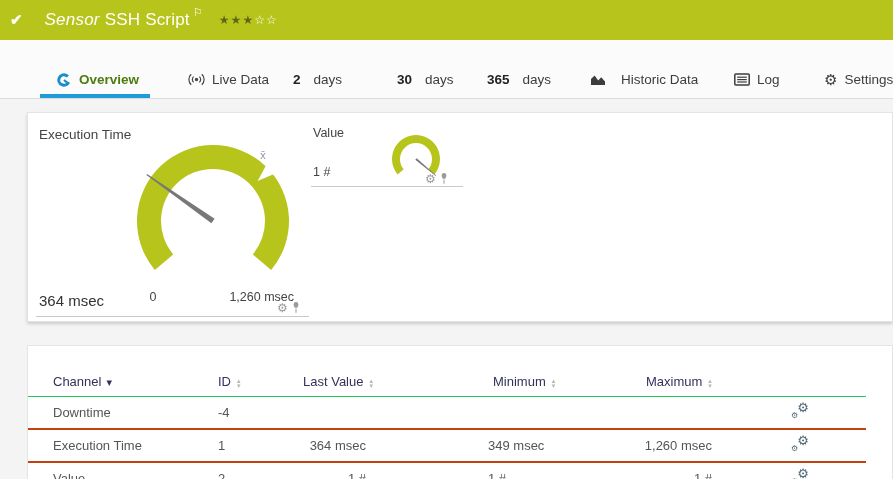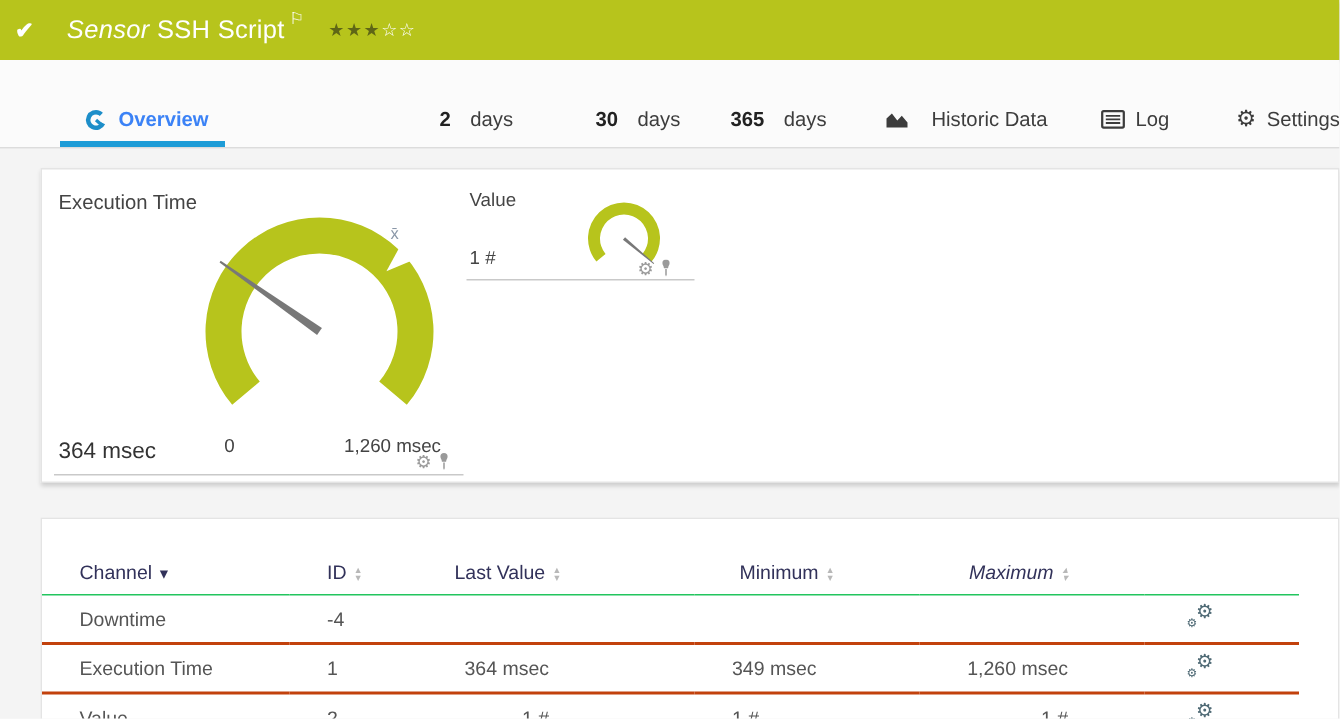--- a/index.html
+++ b/index.html
@@ -15,21 +15,21 @@
   .titlebar .flag { font-size:11px; vertical-align:top; position:relative; top:-4px; margin-left:3px; font-weight:400;}
   .stars { margin-left:16px; font-size:12px; letter-spacing:1px; cursor:pointer; }
   .stars .f { color:#5f6616; }
   .stars .e { color:#ffffff; }
 
   
   .tabzone { height:59px; background:#fbfbfb; border-bottom:1px solid #dcdcdc; position:relative; }
   .tab { position:absolute; bottom:1px; height:35px; display:flex; align-items:center;
          gap:7px; font-size:13.5px; color:#3d3d3d; cursor:pointer; white-space:nowrap; }
   .tab b { color:#222; margin-right:6px; }
-  .tab.active span.lbl { font-weight:700; color:#3b82f6; }
+  .tab.active span.lbl { font-weight:700; color:#4d7c0f; }
   .t-overview { left:56px; } .t-live { left:188px; } .t-2d { left:293px; }
   .t-30d { left:397px; } .t-365d { left:487px; } .t-hist { left:590px;gap:15px; }
   .t-log { left:734px; } .t-set { left:824px; }
   .tab-underline { position:absolute; left:40px; bottom:0; width:110px; height:4px; background:#1e9cd7; }
   .gearglyph { font-size:15px; color:#3c3c3c; line-height:1; }
 
   
   .content { padding:13px 0 0 27px; }
   .card { background:#fff; border:1px solid #e4e4e4; }
   .gaugecard { height:210px; position:relative; box-shadow:0 2px 3px rgba(0,0,0,.16); }
@@ -51,21 +51,21 @@
   .i2 { left:397px; top:60px; }
   .mini-icons .mg { font-size:12px; line-height:1; cursor:pointer; }
   .mini-icons svg { cursor:pointer; }
 
   
   table { border-collapse:collapse; width:838px; table-layout:fixed; }
   col.c1{width:165px;} col.c2{width:85px;} col.c3{width:185px;}
   col.c4{width:150px;} col.c5{width:150px;} col.c6{width:103px;}
   th { font-size:13px; font-weight:400; color:#32325a; text-align:left;
        padding:6px 0 7px 25px; border-bottom:1px solid #22c55e; cursor:pointer; }
-  th.c4h { padding-left:30px;margin-top:44px; } th.c5h { padding-left:33px;font-style:italic; }
+  th.c4h { padding-left:30px;margin-top:44px; } th.c5h { padding-left:33px; }
   td { font-size:13px; color:#555; padding:6px 0 7px 25px; border-bottom:2px solid #c2410c; height:15px; }
   td.r3 { text-align:right; padding-right:97px; }
   td.r4 { text-align:left; padding-right:55px; }
   td.r5 { text-align:right; padding-right:51px; }
   td.act { padding-left:28px; }
   .sort-active { color:#32325a; font-size:11px; margin-left:5px; }
   .sort-pair { display:inline-flex; flex-direction:column; margin-left:6px; vertical-align:middle;
                color:#b8b8b8; font-size:7px; line-height:5px; }
   .gears { position:relative; display:inline-block; width:18px; height:15px; color:#4f6a75; cursor:pointer; }
   .gears .gb { position:absolute; right:0; top:-3px; font-size:13px; }
@@ -81,20 +81,28 @@
 </div>
 
 <div class="tabzone">
   <div class="tab active t-overview">
     <svg width="16" height="16" viewBox="0 0 16 16">
       <circle cx="8" cy="8" r="5.2" fill="none" stroke="#1d8ec9" stroke-width="3" stroke-dasharray="26 7" transform="rotate(25 8 8)"></circle>
       <line x1="8" y1="8" x2="12.2" y2="11.6" stroke="#1d8ec9" stroke-width="2.2"></line>
     </svg>
     <span class="lbl">Overview</span>
   </div>
+  <div class="tab t-live">
+    <svg width="17" height="13" viewBox="0 0 17 13">
+      <circle cx="8.5" cy="6.5" r="1.7" fill="#444"></circle>
+      <path d="M5.6 3.6 a4 4 0 0 0 0 5.8 M11.4 3.6 a4 4 0 0 1 0 5.8" fill="none" stroke="#444" stroke-width="1.2"></path>
+      <path d="M3.2 1.3 a7 7 0 0 0 0 10.4 M13.8 1.3 a7 7 0 0 1 0 10.4" fill="none" stroke="#444" stroke-width="1.2"></path>
+    </svg>
+    <span class="lbl">Live Data</span>
+  </div>
   <div class="tab t-2d">
     <b>2</b>
       <span class="lbl">days</span>
   </div>
   <div class="tab t-30d">
     <b>30</b>
       <span class="lbl">days</span>
   </div>
   <div class="tab t-365d">
     <b>365</b>

